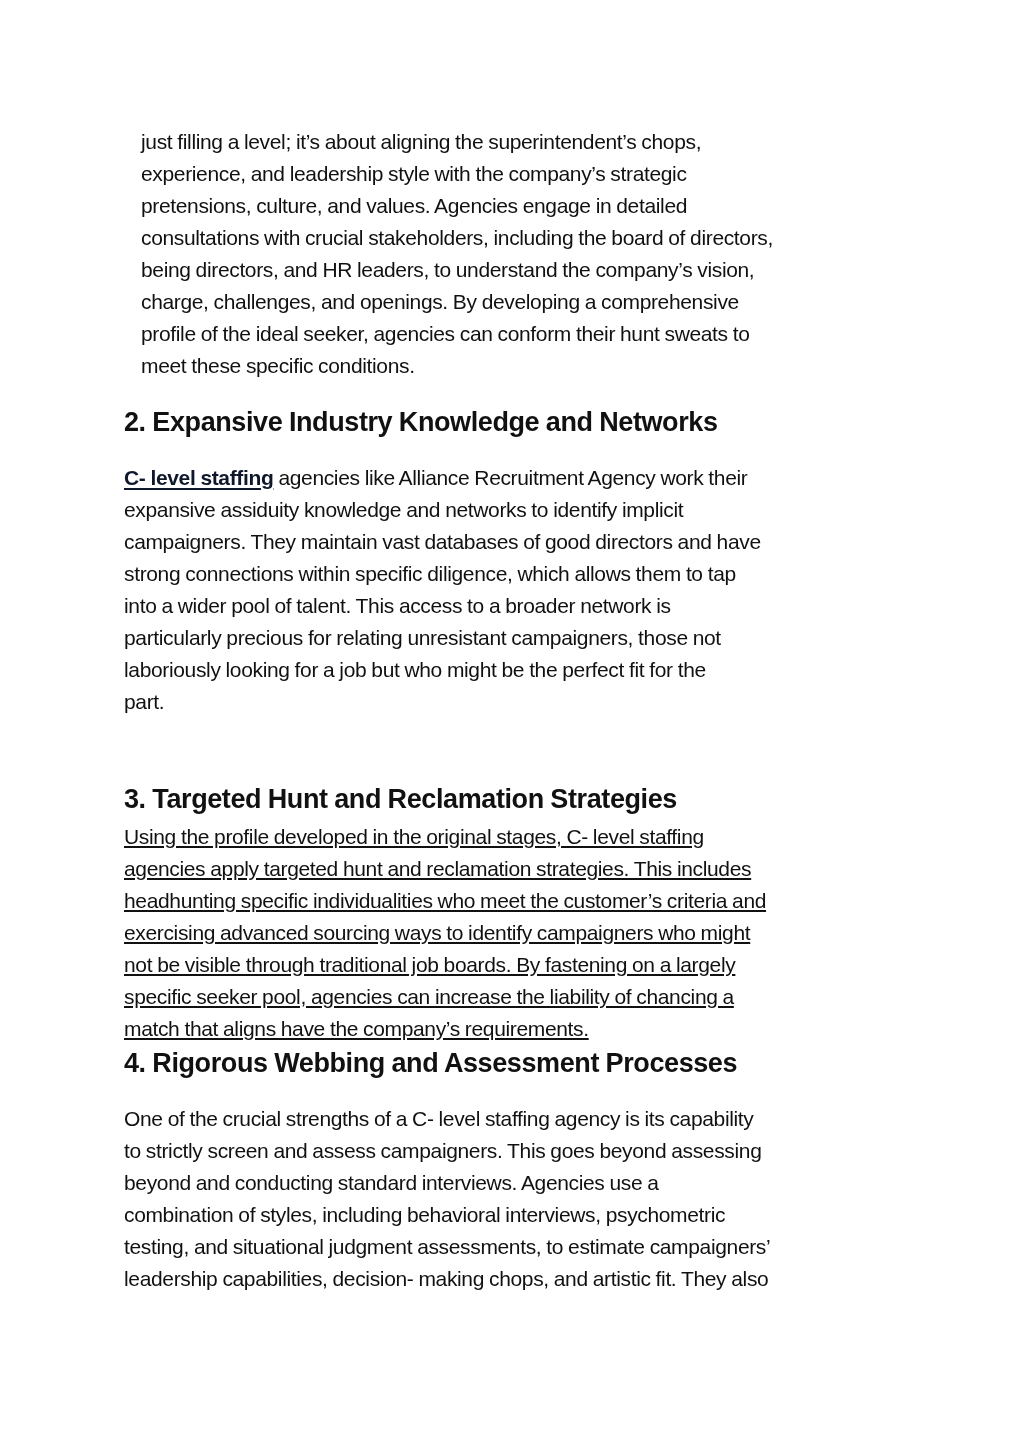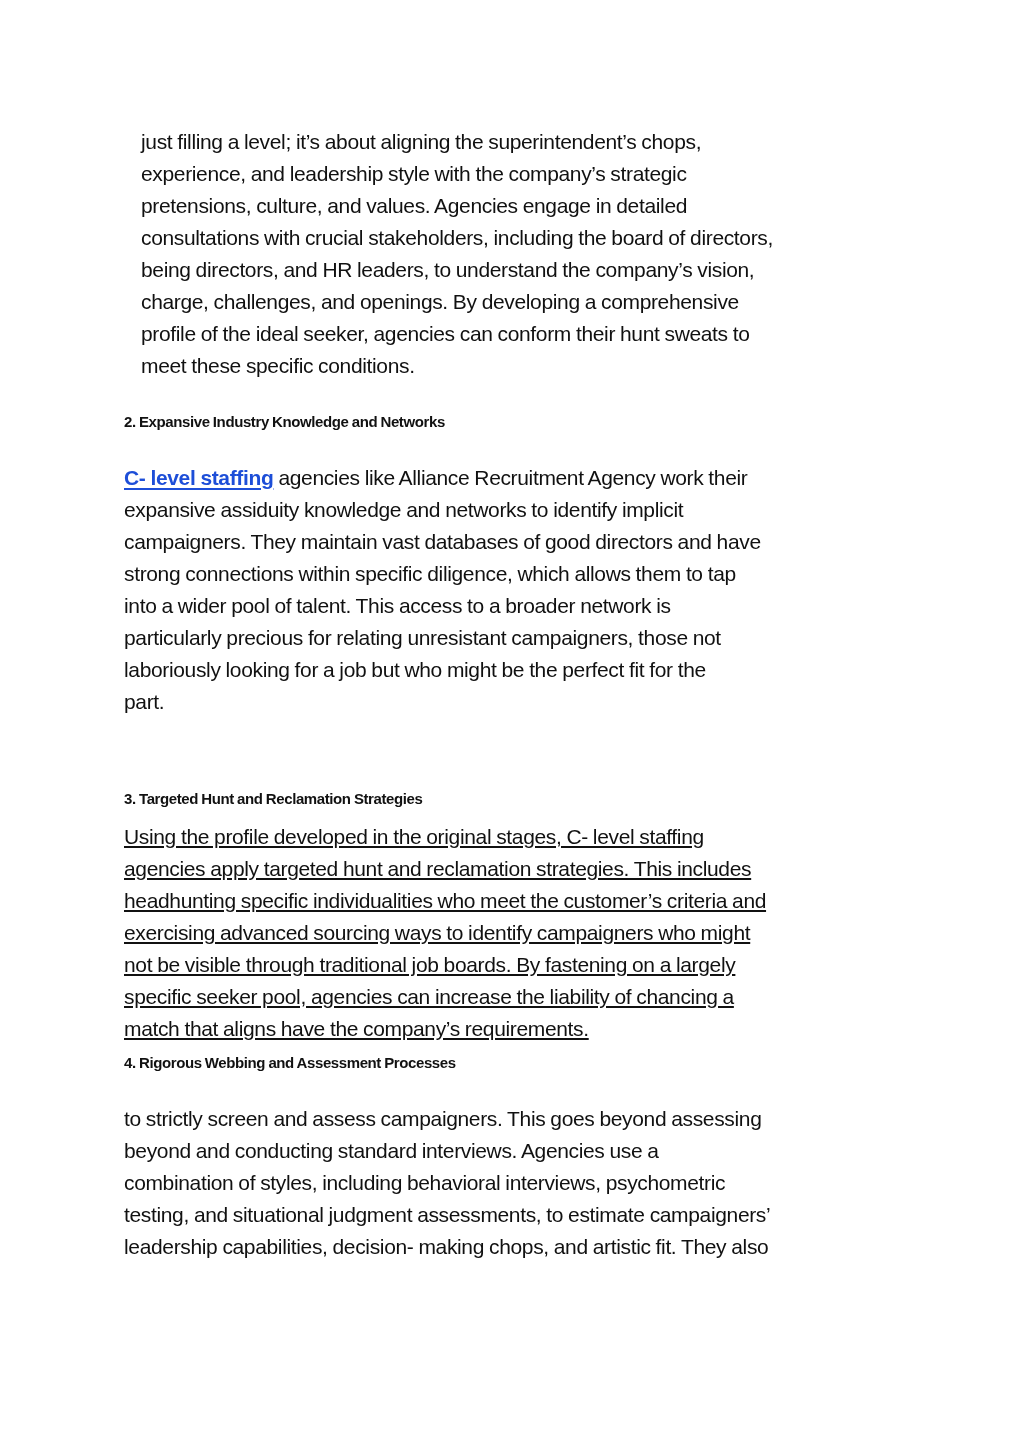--- a/index.html
+++ b/index.html
@@ -8,21 +8,21 @@
     position: absolute; left: 124px; top: 124px; width: 800px;
     font-family: "Liberation Sans", sans-serif;
     color: #111111;
     font-size: 21px;
     letter-spacing: -0.35px;
     word-spacing: -0.5px;
   }
   .para { margin: 0; line-height: 32px; }
   .para .ln { display: block; white-space: nowrap; }
   .heading {
-    margin: 0; font-weight: bold; line-height: 32px; font-size: 15px;
+    margin: 0; font-weight: bold; line-height: 32px; font-size: 27px;
     letter-spacing: -0.4px; white-space: nowrap; text-align: right;
   }
   .link { color: #1a3be0; font-weight: bold; text-decoration: underline; text-underline-offset: 3px; cursor: pointer; }
   #p1 { position: absolute; top: 2px; margin-left: 17px; }
   #h2 { position: absolute; top: 282px; }
   #p2 { position: absolute; top: 338px; }
   #h3 { position: absolute; top: 619px; margin-top: 40px; }
   #p3 { position: absolute; top: 697px; text-decoration: underline; }
   #h4 { position: absolute; top: 923px; }
   #p4 { position: absolute; top: 979px; }
@@ -39,21 +39,21 @@
     <span class="ln">consultations with crucial stakeholders, including the board of directors,</span>
     <span class="ln">being directors, and HR leaders, to understand the company’s vision,</span>
     <span class="ln">charge, challenges, and openings. By developing a comprehensive</span>
     <span class="ln">profile of the ideal seeker, agencies can conform their hunt sweats to</span>
     <span class="ln">meet these specific conditions.</span>
   </p>
 
   <h2 class="heading" id="h2">2. Expansive Industry Knowledge and Networks</h2>
 
   <p class="para" id="p2">
-    <span class="ln"><a class="link" style="color: #1d4ed8; margin-top: 32px;">C- level staffing</a><span> agencies like Alliance Recruitment Agency work their</span></span>
+    <span class="ln"><a class="link" style="color: #0f172a; margin-top: 32px;">C- level staffing</a><span> agencies like Alliance Recruitment Agency work their</span></span>
     <span class="ln">expansive assiduity knowledge and networks to identify implicit</span>
     <span class="ln">campaigners. They maintain vast databases of good directors and have</span>
     <span class="ln">strong connections within specific diligence, which allows them to tap</span>
     <span class="ln">into a wider pool of talent. This access to a broader network is</span>
     <span class="ln">particularly precious for relating unresistant campaigners, those not</span>
     <span class="ln">laboriously looking for a job but who might be the perfect fit for the</span>
     <span class="ln">part.</span>
   </p>
 
   <h2 class="heading" id="h3">3. Targeted Hunt and Reclamation Strategies</h2>
@@ -64,20 +64,21 @@
     <span class="ln">headhunting specific individualities who meet the customer’s criteria and</span>
     <span class="ln">exercising advanced sourcing ways to identify campaigners who might</span>
     <span class="ln">not be visible through traditional job boards. By fastening on a largely</span>
     <span class="ln">specific seeker pool, agencies can increase the liability of chancing a</span>
     <span class="ln">match that aligns have the company’s requirements.</span>
   </p>
 
   <h2 class="heading" id="h4">4. Rigorous Webbing and Assessment Processes</h2>
 
   <p class="para" id="p4">
+    <span class="ln">One of the crucial strengths of a C- level staffing agency is its capability</span>
     <span class="ln">to strictly screen and assess campaigners. This goes beyond assessing</span>
     <span class="ln">beyond and conducting standard interviews. Agencies use a</span>
     <span class="ln">combination of styles, including behavioral interviews, psychometric</span>
     <span class="ln">testing, and situational judgment assessments, to estimate campaigners’</span>
     <span class="ln">leadership capabilities, decision- making chops, and artistic fit. They also</span>
   </p>
 
 </div>
 
 </body></html>

